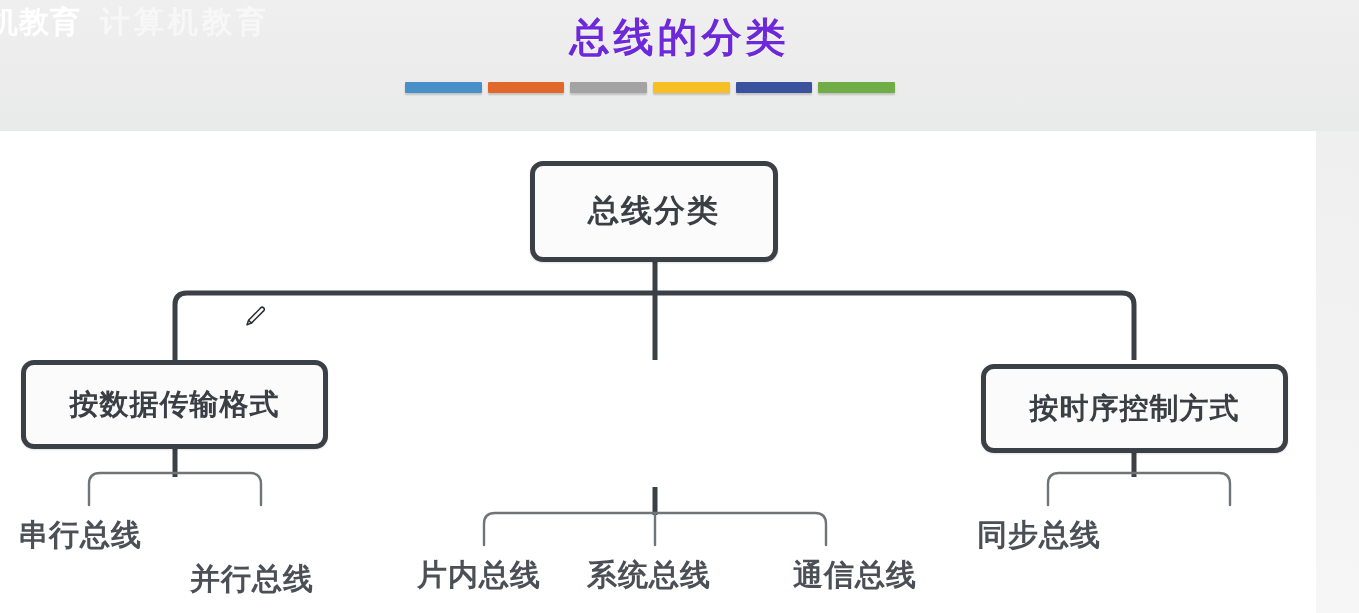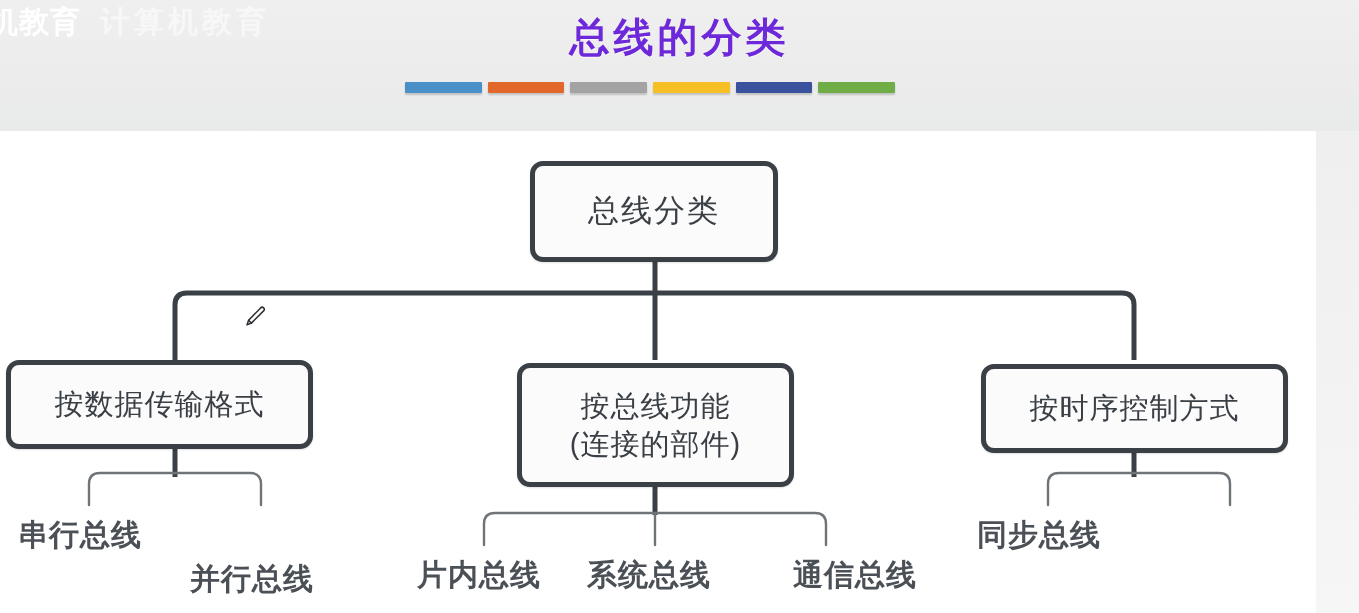--- a/index.html
+++ b/index.html
@@ -113,34 +113,34 @@
     position: absolute;
     box-sizing: border-box;
     border: 5px solid #3b4046;
     border-radius: 13px;
     background: #fbfbfb;
     display: flex;
     align-items: center;
     justify-content: center;
     flex-direction: column;
     color: #3a3f45;
-    font-weight: 400;
+    font-weight: 700;
     z-index: 2;
     text-align: center;
     line-height: 1.18;
     box-shadow: 0 1px 2px rgba(0,0,0,0.12);
   }
   #node-root {
     left: 530px; top: 161px;
     width: 248px; height: 101px;
     font-size: 31px;
     letter-spacing: 2px;
   }
   #node-left {
-    left: 6px; top: 360px;
+    left: 21px; top: 360px;
     width: 307px; height: 89px;
     font-size: 29px;
     letter-spacing: 1px;
   }
   #node-mid {
     left: 517px; top: 363px;
     width: 277px; height: 124px;
     font-size: 29px;
     letter-spacing: 1px;
   }
@@ -222,24 +222,20 @@
   </svg>
 
   <div class="node" id="node-root">
     <span>总线分类</span>
   </div>
 
   <div class="node" id="node-left">
     <span>按数据传输格式</span>
   </div>
 
-  <div class="node" id="node-mid">
-    <span>按总线功能</span>
-    <span class="line2">(连接的部件)</span>
-  </div>
 
   <div class="node" id="node-right">
     <span>按时序控制方式</span>
   </div>
 
   <div class="leaf" style="left:18px;  top:515px;">串行总线</div>
   <div class="leaf" style="left:190px; top:515px;margin-top:44px;">并行总线</div>
 
   <div class="leaf" style="left:417px; top:555px;">片内总线</div>
   <div class="leaf" style="left:587px; top:555px;">系统总线</div>

